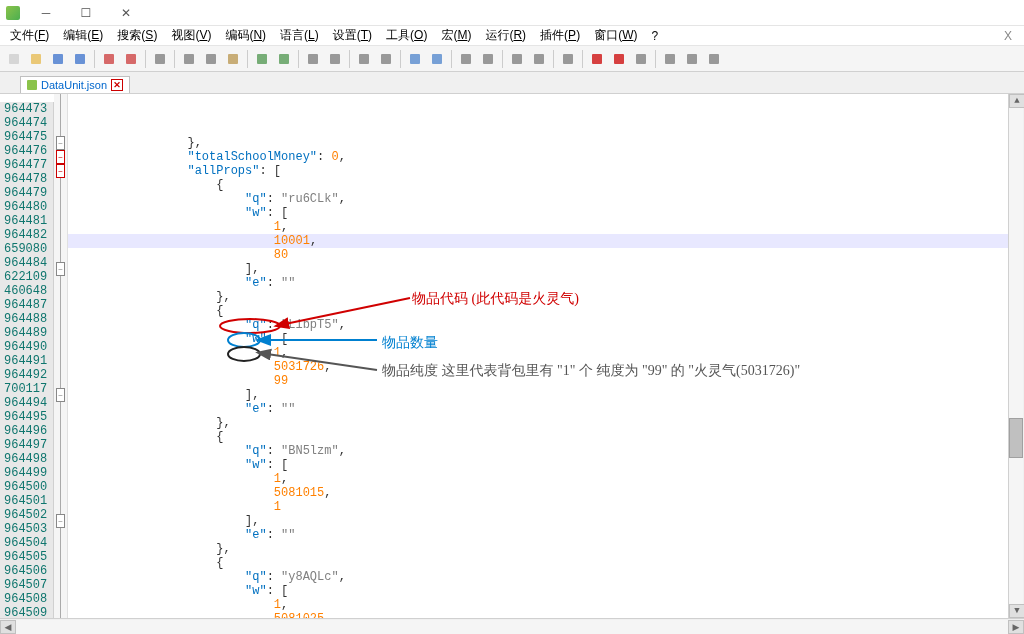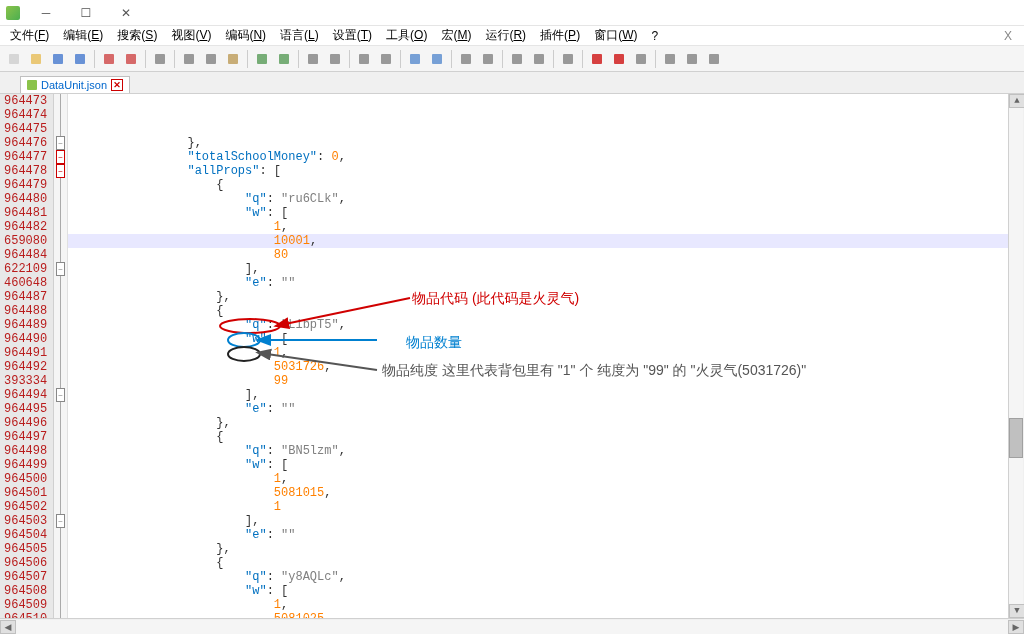--- a/index.html
+++ b/index.html
@@ -93,26 +93,27 @@
 .editor {
   flex: 1;
   display: flex;
   font-family: Consolas, "Courier New", monospace;
   font-size: 12px;
   overflow: hidden;
   position: relative;
 }
 .gutter {
   background: #e8e8e8;
-  color: #b91c1c;
+  color: #0f766e;
   text-align: right;
   padding: 0 6px 0 4px;
   line-height: 14px;
   user-select:none;
   border-right:1px solid #d0d0d0;
+  margin-top:8px;
 }
 .gutter div { height:14px; }
 .foldcol {
   width: 14px;
   background: #f5f5f5;
   border-right: 1px solid #e0e0e0;
   line-height:14px;
 }
 .foldcol div { height:14px; display:flex; align-items:center; justify-content:center; }
 .fm {
@@ -141,21 +142,21 @@
 .k-num { color:#ff8000; }
 .k-punc { color:#333; }
 
 .annot {
   position:absolute;
   pointer-events:none;
   z-index:5;
 }
 .annot-label {
   position:absolute;
-  font-family:Liberation Sans, sans-serif;
+  font-family:Liberation Serif, serif;
   font-size:14px;
   white-space:nowrap;
 }
 .lbl-red { color:#d00000; font-weight:500;}
 .lbl-blue { color:#0080d0; }
 .lbl-gray { color:#555; }
 .arrow-svg { position:absolute; overflow:visible; }
 
 .scrollbar-h {
   height:16px;
@@ -395,21 +396,21 @@
       <div>659080</div>
       <div>964484</div>
       <div>622109</div>
       <div>460648</div>
       <div>964487</div>
       <div>964488</div>
       <div>964489</div>
       <div>964490</div>
       <div>964491</div>
       <div>964492</div>
-      <div>393334</div>
+      <div>700117</div>
       <div>964494</div>
       <div>964495</div>
       <div>964496</div>
       <div>964497</div>
       <div>964498</div>
       <div>964499</div>
       <div>964500</div>
       <div>964501</div>
       <div>964502</div>
       <div>964503</div>
@@ -576,21 +577,21 @@
     <svg class="arrow-svg" style="left:262px; top:256px;" width="120" height="26">
       <defs>
           <marker id="ah-gray" markerWidth="10" markerHeight="10" refX="2" refY="3" orient="auto">
             <path d="M0,0 L0,6 L8,3 z" fill="#555"></path>
           </marker>
         </defs>
       <line x1="115" y1="20" x2="5" y2="4" stroke="#555" stroke-width="2" marker-end="url(#ah-gray)"></line>
     </svg>
 
     <div class="annot-label lbl-red" style="left:412px; top:196px;">物品代码 (此代码是火灵气)</div>
-    <div class="annot-label lbl-blue" style="left:382px; top:240px;margin-left:24px;">物品数量</div>
+    <div class="annot-label lbl-blue" style="left:382px; top:240px;">物品数量</div>
     <div class="annot-label lbl-gray" style="left:382px; top:268px;">物品纯度 这里代表背包里有 "1" 个 纯度为 "99" 的 "火灵气(5031726)"</div>
   </div>
 
   <div class="scrollbar-v">
     <div class="sb-btn">▲</div>
     <div class="sb-track">
       <div class="sb-thumb" style="top:310px;height:40px;"></div>
     </div>
     <div class="sb-btn">▼</div>
   </div>

